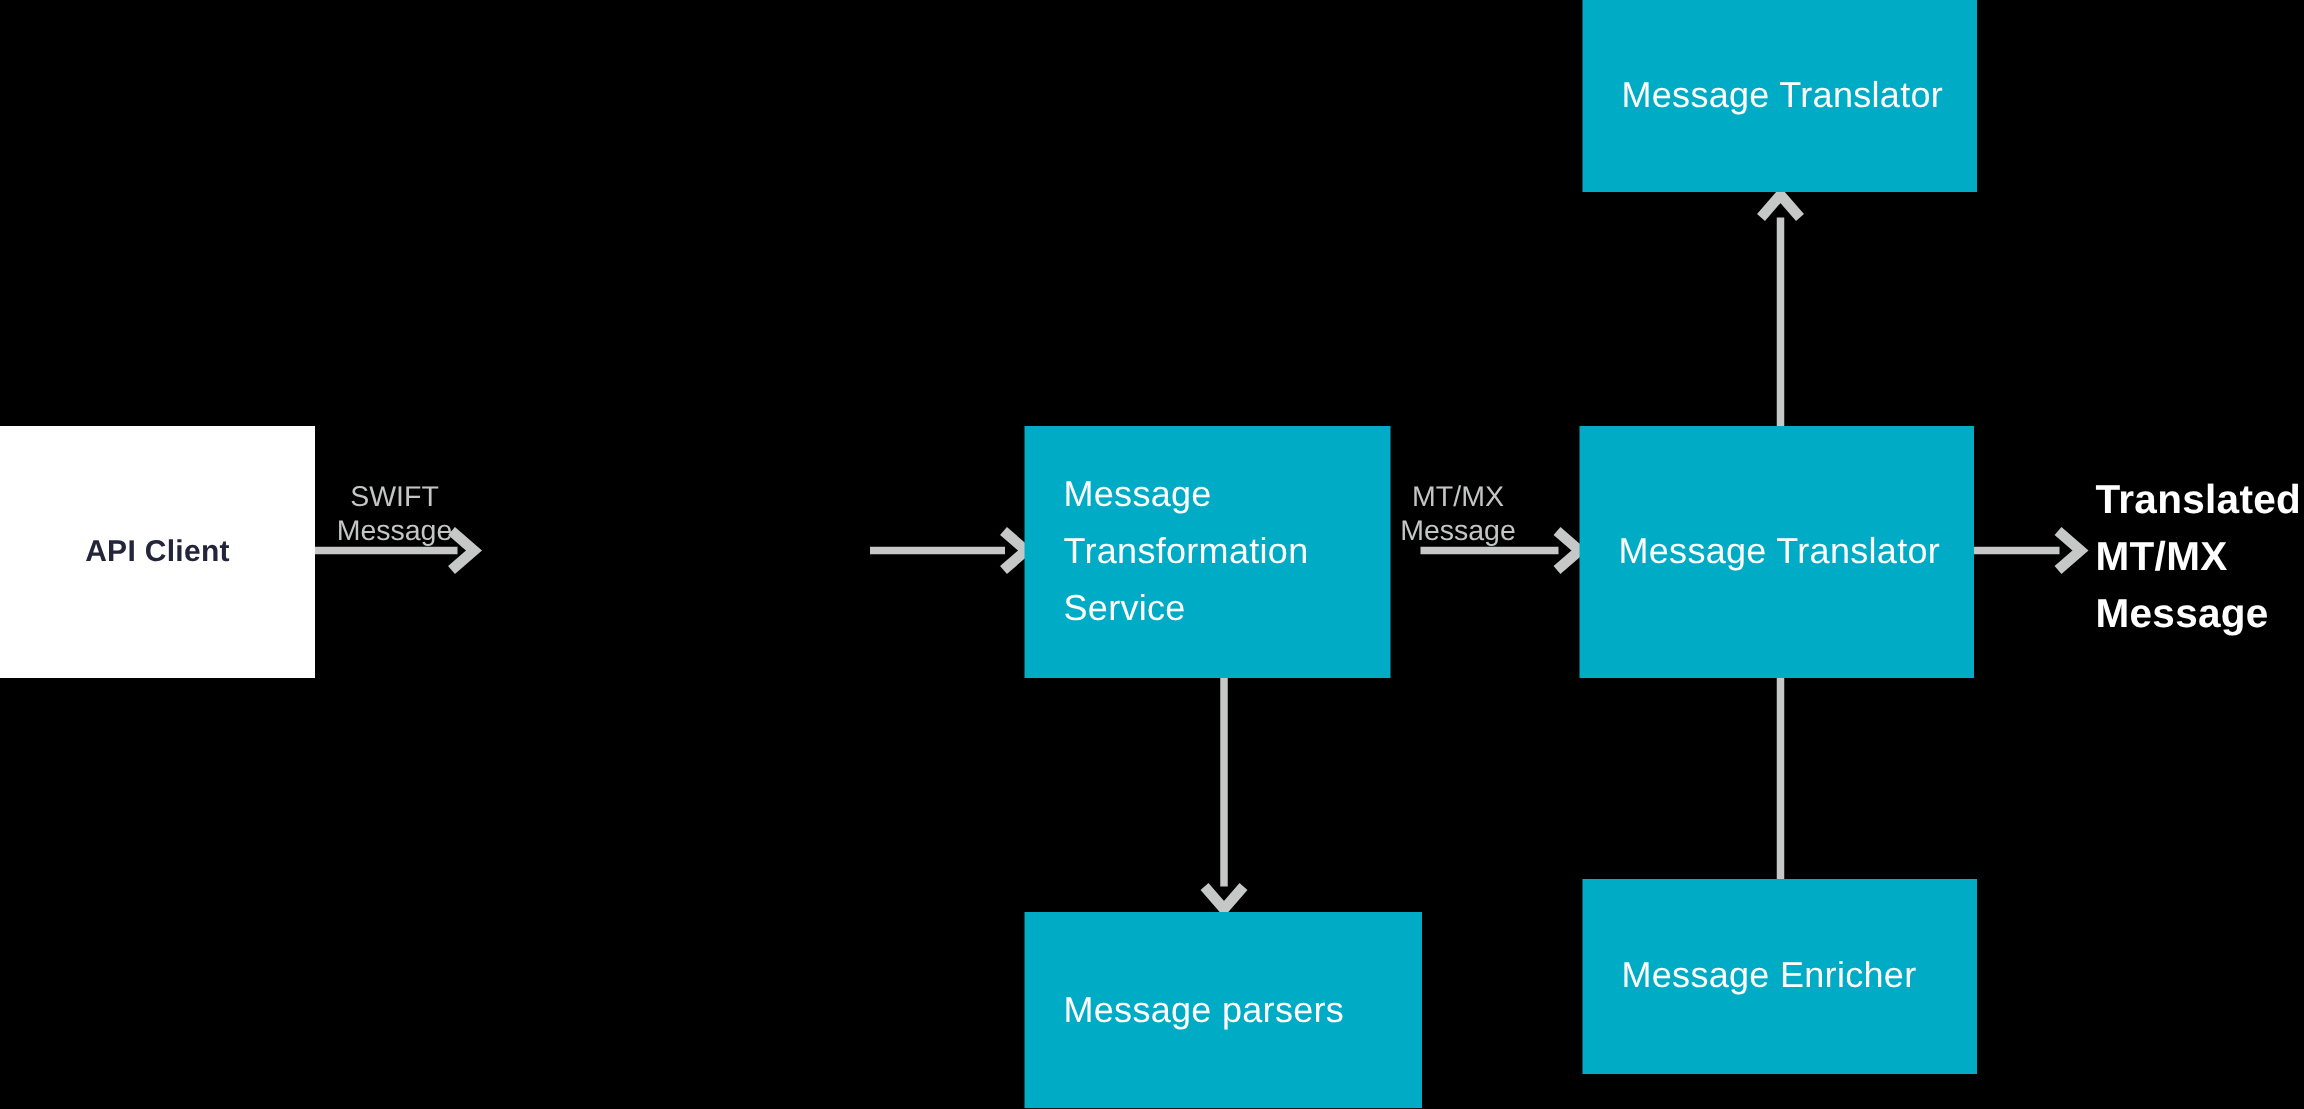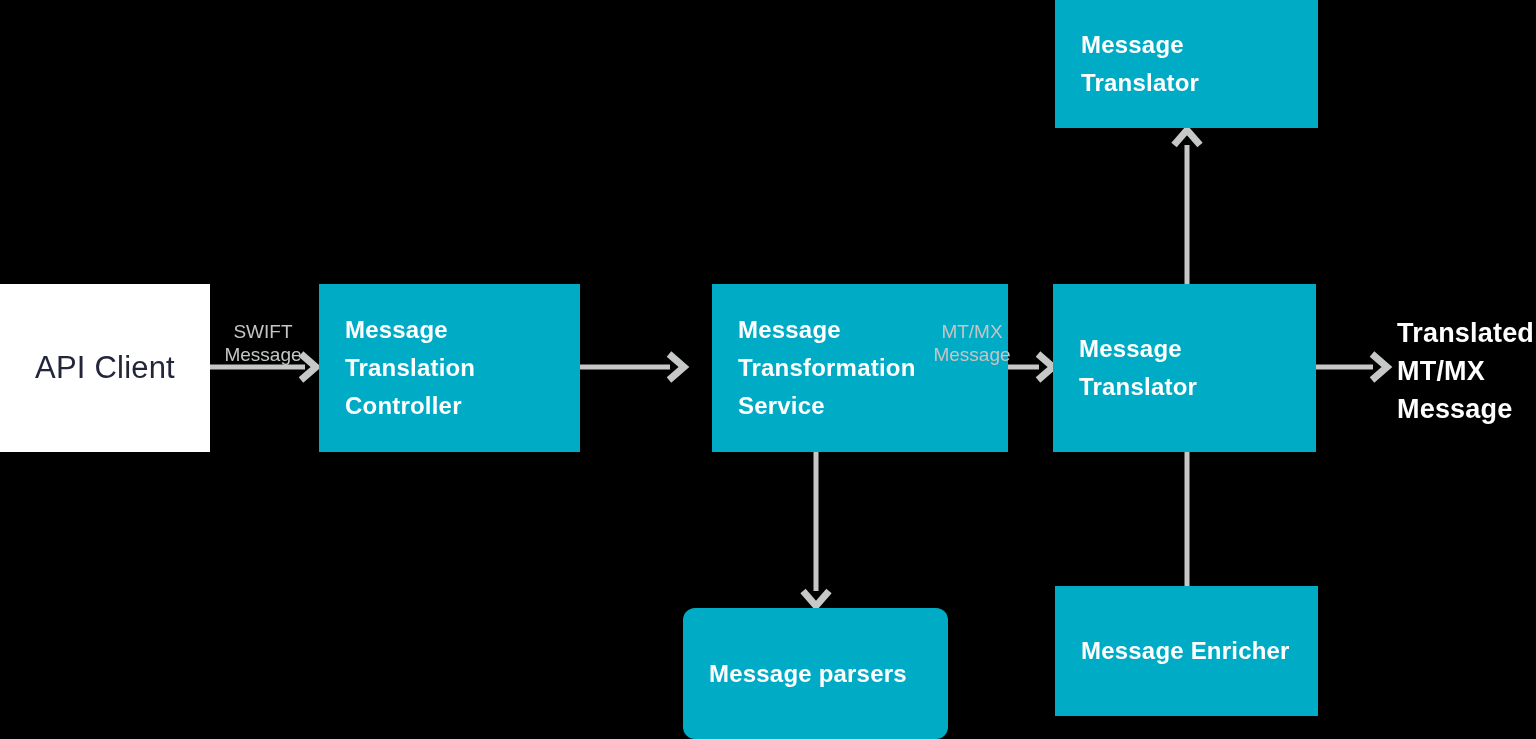--- a/index.html
+++ b/index.html
@@ -23,34 +23,34 @@
   .node{
     position:absolute;
     background:var(--node-fill);
     color:var(--node-text);
     display:flex;
     align-items:center;
     box-sizing:border-box;
     padding:0 20px 0 26px;
     font-size:24px;
     line-height:38px;
-    font-weight:700;
+    font-weight:400;
     letter-spacing:.2px;
   }
   .node .lbl{max-width:218px;}
   .client{
     position:absolute;
     background:var(--client-fill);
     color:var(--client-text);
     display:flex;
     align-items:center;
     justify-content:center;
     box-sizing:border-box;
-    font-size:31px;
-    font-weight:400;
+    font-size:20px;
+    font-weight:700;
     letter-spacing:.2px;
   }
   .edge-label{
     position:absolute;
     color:var(--edge-label);
     font-size:19px;
     line-height:23px;
     font-weight:400;
     text-align:center;
     margin-top:20px;
@@ -63,24 +63,24 @@
     font-weight:700;
     letter-spacing:.2px;
   }
   svg.arrows{position:absolute;left:0;top:0;}
   svg.arrows .shaft{stroke:var(--arrow);stroke-width:5;fill:none;}
   svg.arrows .head{stroke:var(--arrow);stroke-width:7;fill:none;stroke-linejoin:miter;}
 
   
   #n-api-client{left:0px;top:284px;width:210px;height:168px;}
   #n-controller{left:319px;top:284px;width:261px;height:168px;}
-  #n-transform{left:683px;top:284px;width:296px;height:168px;margin-left:29px;}
+  #n-transform{left:683px;top:284px;width:244px;height:168px;}
   #n-translator-top{left:1055px;top:0px;width:263px;height:128px;}
   #n-translator{left:1053px;top:284px;width:263px;height:168px;}
-  #n-parsers{left:683px;top:608px;width:265px;height:131px;border-radius:12px;}
+  #n-parsers{left:683px;top:608px;width:265px;height:131px;}
   #n-enricher{left:1055px;top:586px;width:263px;height:130px;}
 
   #lbl-swift{left:203px;top:300px;width:120px;}
   #lbl-mtmx{left:912px;top:300px;width:120px;}
   #lbl-output{left:1397px;top:314px;width:150px;}
 </style>
 </head>
 <body>
 
 <div class="canvas">
@@ -113,23 +113,20 @@
     <g>
       <line class="shaft" x1="816" y1="452" x2="816" y2="591"></line>
       <polyline class="head" points="803,591 816,606 829,591"></polyline>
     </g>
   </svg>
 
   <div class="client" id="n-api-client">
     <span class="lbl">API Client</span>
   </div>
 
-  <div class="node" id="n-controller">
-    <span class="lbl">Message Translation Controller</span>
-  </div>
 
   <div class="node" id="n-transform">
     <span class="lbl">Message Transformation Service</span>
   </div>
 
   <div class="node" id="n-translator-top">
     <span class="lbl">Message Translator</span>
   </div>
 
   <div class="node" id="n-translator">

